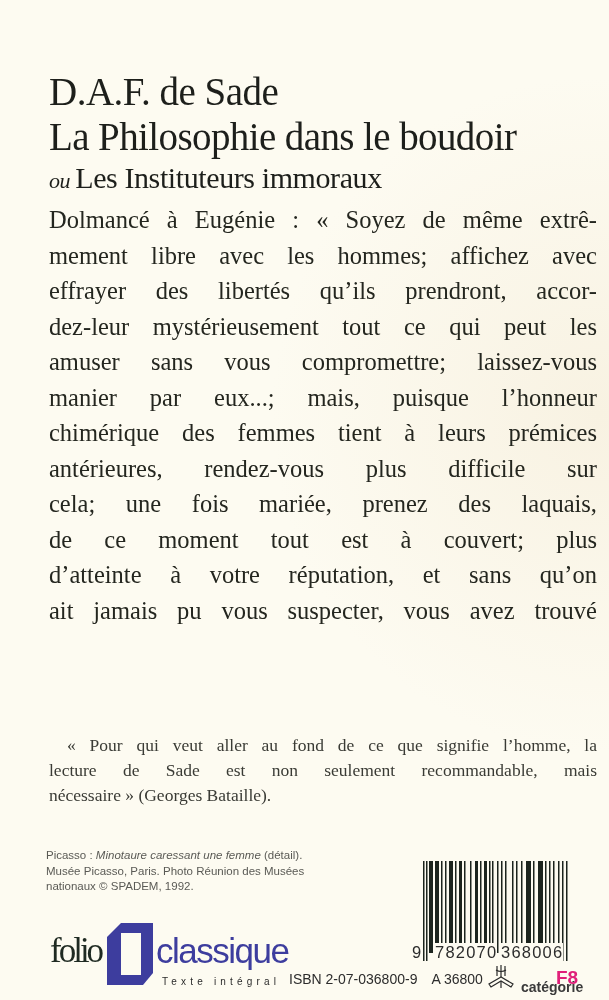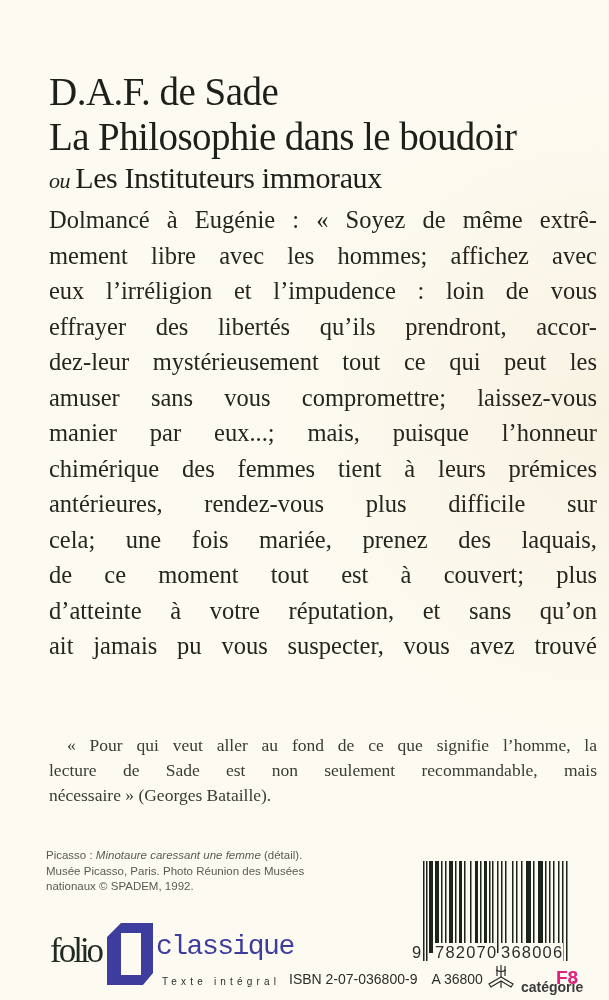--- a/index.html
+++ b/index.html
@@ -20,21 +20,21 @@
   .excerpt .line.last { text-align-last:left; }
   .quote { position:absolute; left:29px; top:717px; width:548px; font-size:17.5px; line-height:25px; color:#3a3b35; }
   .quote .line { display:block; text-align:justify; text-align-last:justify; white-space:nowrap; height:25px; }
   .quote .line.first { padding-left:18px; }
   .quote .line.last { text-align-last:left; }
   .credit { position:absolute; left:26px; top:832px; width:300px; font-family:"Liberation Sans","DejaVu Sans",sans-serif; font-size:11.5px; line-height:15.5px; color:#5a5a55; }
   .credit .it { font-style:italic; }
   .logo { position:absolute; left:30px; top:907px; height:70px; width:240px; }
   .logo .folio { position:absolute; left:0; top:8px; font-size:35px; letter-spacing:-3px; color:#1f2a22; font-weight:normal; font-family:"Liberation Serif",serif; }
   .logo .mark { position:absolute; left:57px; top:0; width:46px; height:62px; }
-  .logo .classique { position:absolute; left:106px; top:8px; font-size:28px; letter-spacing:-1.5px; color:#3d3d9e; font-family:Liberation Mono, monospace; }
+  .logo .classique { position:absolute; left:106px; top:8px; font-size:35px; letter-spacing:-1.5px; color:#3d3d9e; font-family:Liberation Sans, sans-serif; }
   .logo .integral { position:absolute; left:112px; top:53px; font-family:"Liberation Sans",sans-serif; font-size:10px; letter-spacing:4.2px; color:#2b2b2b; white-space:nowrap; }
   .barcode { position:absolute; left:392px; top:845px; width:170px; height:100px; }
   .barcode svg { display:block; }
   .bc-digits { position:absolute; font-family:"Liberation Sans",sans-serif; font-size:16.5px; color:#2c2c2c; letter-spacing:1.2px; background:#fdfbf1; }
   .isbn-line { position:absolute; left:269px; top:955px; font-family:"Liberation Sans","DejaVu Sans",sans-serif; font-size:14px; color:#2c2c2c; white-space:nowrap; }
   .isbn-line .sp { display:inline-block; width:14px; }
   .gal-mark { position:absolute; left:466px; top:948px; width:30px; height:26px; }
   .categorie { position:absolute; left:501px; top:963px; font-family:"Liberation Sans",sans-serif; font-size:14px; color:#3a3a3a;font-weight:bold; }
   .cat-code { position:absolute; left:536px; top:951px; font-family:"Liberation Sans",sans-serif; font-size:19px; font-weight:bold; color:#e0207a; }
 </style>
@@ -45,21 +45,20 @@
 
   <div class="author">D.A.F. de Sade</div>
   <div class="title">La Philosophie dans le boudoir</div>
   <div class="subtitle">
     <span class="ou">ou</span><span>Les Instituteurs immoraux</span>
   </div>
 
   <div class="excerpt">
     <span class="line">Dolmancé à Eugénie : « Soyez de même extrê-</span>
     <span class="line">mement libre avec les hommes; affichez avec</span>
-    <span class="line">eux l’irréligion et l’impudence : loin de vous</span>
     <span class="line">effrayer des libertés qu’ils prendront, accor-</span>
     <span class="line">dez-leur mystérieusement tout ce qui peut les</span>
     <span class="line">amuser sans vous compromettre; laissez-vous</span>
     <span class="line">manier par eux...; mais, puisque l’honneur</span>
     <span class="line">chimérique des femmes tient à leurs prémices</span>
     <span class="line">antérieures, rendez-vous plus difficile sur</span>
     <span class="line">cela; une fois mariée, prenez des laquais,</span>
     <span class="line">de ce moment tout est à couvert; plus</span>
     <span class="line">d’atteinte à votre réputation, et sans qu’on</span>
     <span class="line">ait jamais pu vous suspecter, vous avez trouvé</span>

